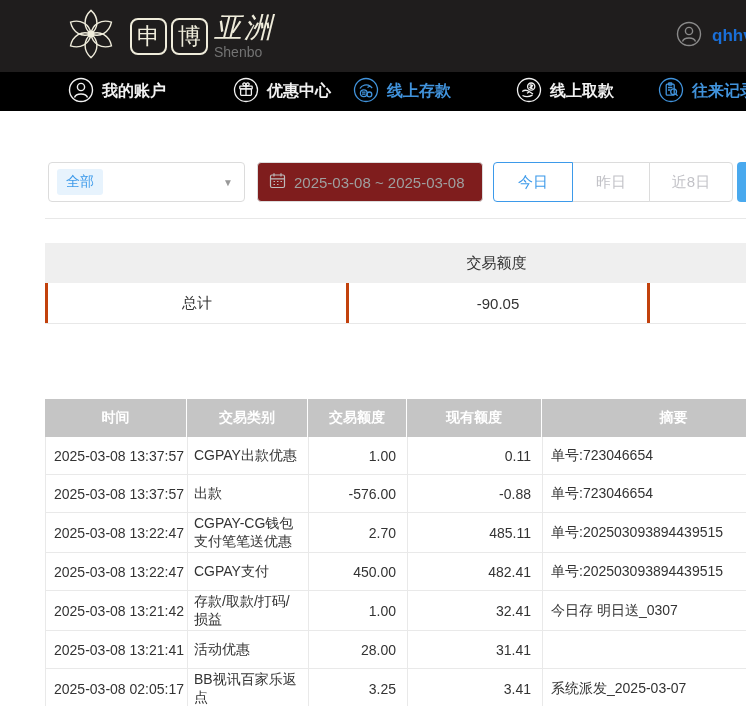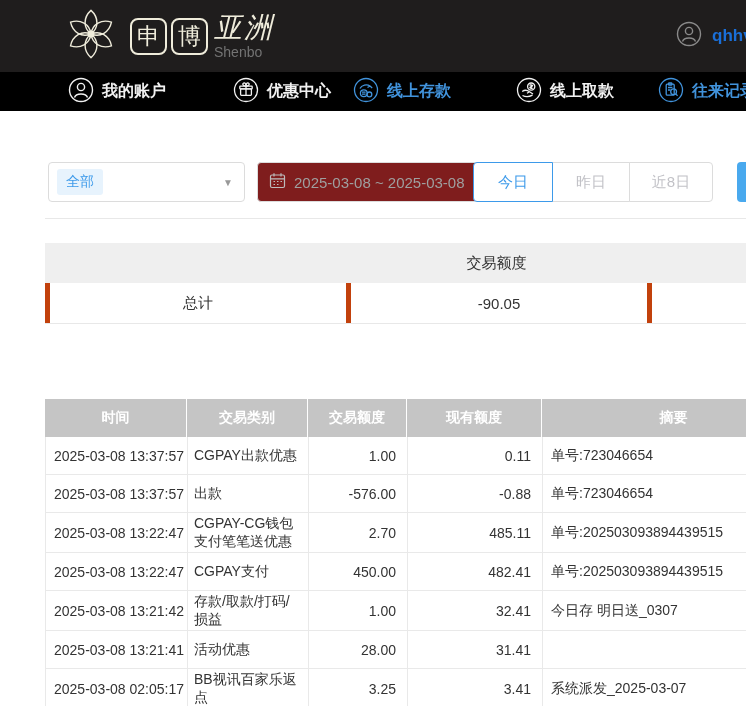--- a/index.html
+++ b/index.html
@@ -26,39 +26,39 @@
   .nav-item svg{flex:0 0 auto;}
 
   
   .select-box{position:absolute;left:48px;top:162px;width:197px;height:40px;box-sizing:border-box;
               border:1px solid #dcdcdc;border-radius:4px;background:#fff;display:flex;align-items:center;}
   .tag{margin-left:8px;background:#e7f3fd;color:#3d9aea;font-size:14px;padding:4px 9px;border-radius:3px;}
   .caret{position:absolute;right:11px;color:#999;font-size:10px;}
   .date-box{position:absolute;left:257px;top:162px;width:226px;height:40px;box-sizing:border-box;
             border:1px solid #dcdcdc;border-radius:4px;background:#7f1d1d;display:flex;align-items:center;
             gap:8px;padding-left:11px;color:#9f9f9f;font-size:15px;white-space:nowrap;}
-  .btn-group{position:absolute;left:473px;top:162px;display:flex;}
+  .btn-group{position:absolute;left:493px;top:162px;display:flex;}
   .qbtn{height:40px;box-sizing:border-box;border:1px solid #dcdcdc;background:#fff;color:#c2c2c7;
         font-size:15px;display:flex;align-items:center;justify-content:center;margin-left:-1px;cursor:pointer;}
   .qbtn.b0{width:80px;border-radius:4px 0 0 4px;margin-left:0;}
   .qbtn.b1{width:78px;}
   .qbtn.b2{width:84px;border-radius:0 4px 4px 0;}
   .qbtn.active{border:1px solid #3d9aea;color:#3d9aea;z-index:2;}
   .search-btn{position:absolute;left:737px;top:162px;width:45px;height:40px;background:#49a9ee;
               border-radius:4px;border:none;cursor:pointer;}
   .divider{position:absolute;left:45px;top:218px;width:701px;height:1px;background:#e8e8e8;}
 
   
   .sum{position:absolute;left:45px;top:243px;width:760px;color:#333;}
   .sum-head{display:flex;height:40px;background:#efefef;align-items:center;}
   .sum-head .c0{width:301px;}
   .sum-head .c1{width:301px;text-align:center;font-size:15px;}
   .sum-head .c2{width:158px;}
   .sum-body{display:flex;border-bottom:1px solid #e8e8e8;}
-  .sum-cell{height:40px;box-sizing:border-box;border-left:5px solid #c2410c;
+  .sum-cell{height:40px;box-sizing:border-box;border-left:3px solid #c2410c;
             display:flex;align-items:center;justify-content:center;font-size:15px;}
   .sum-body .c0{width:301px;}
   .sum-body .c1{width:301px;}
   .sum-body .c2{width:158px;}
 
   
   .tbl{position:absolute;left:45px;top:399px;width:760px;color:#333;font-size:14px;}
   .tbl-head{display:flex;height:38px;background:#c5c5c5;color:#fff;font-weight:bold;}
   .th{display:flex;align-items:center;justify-content:center;box-sizing:border-box;border-right:1px solid #fff;}
   .th:last-child{border-right:none;}

